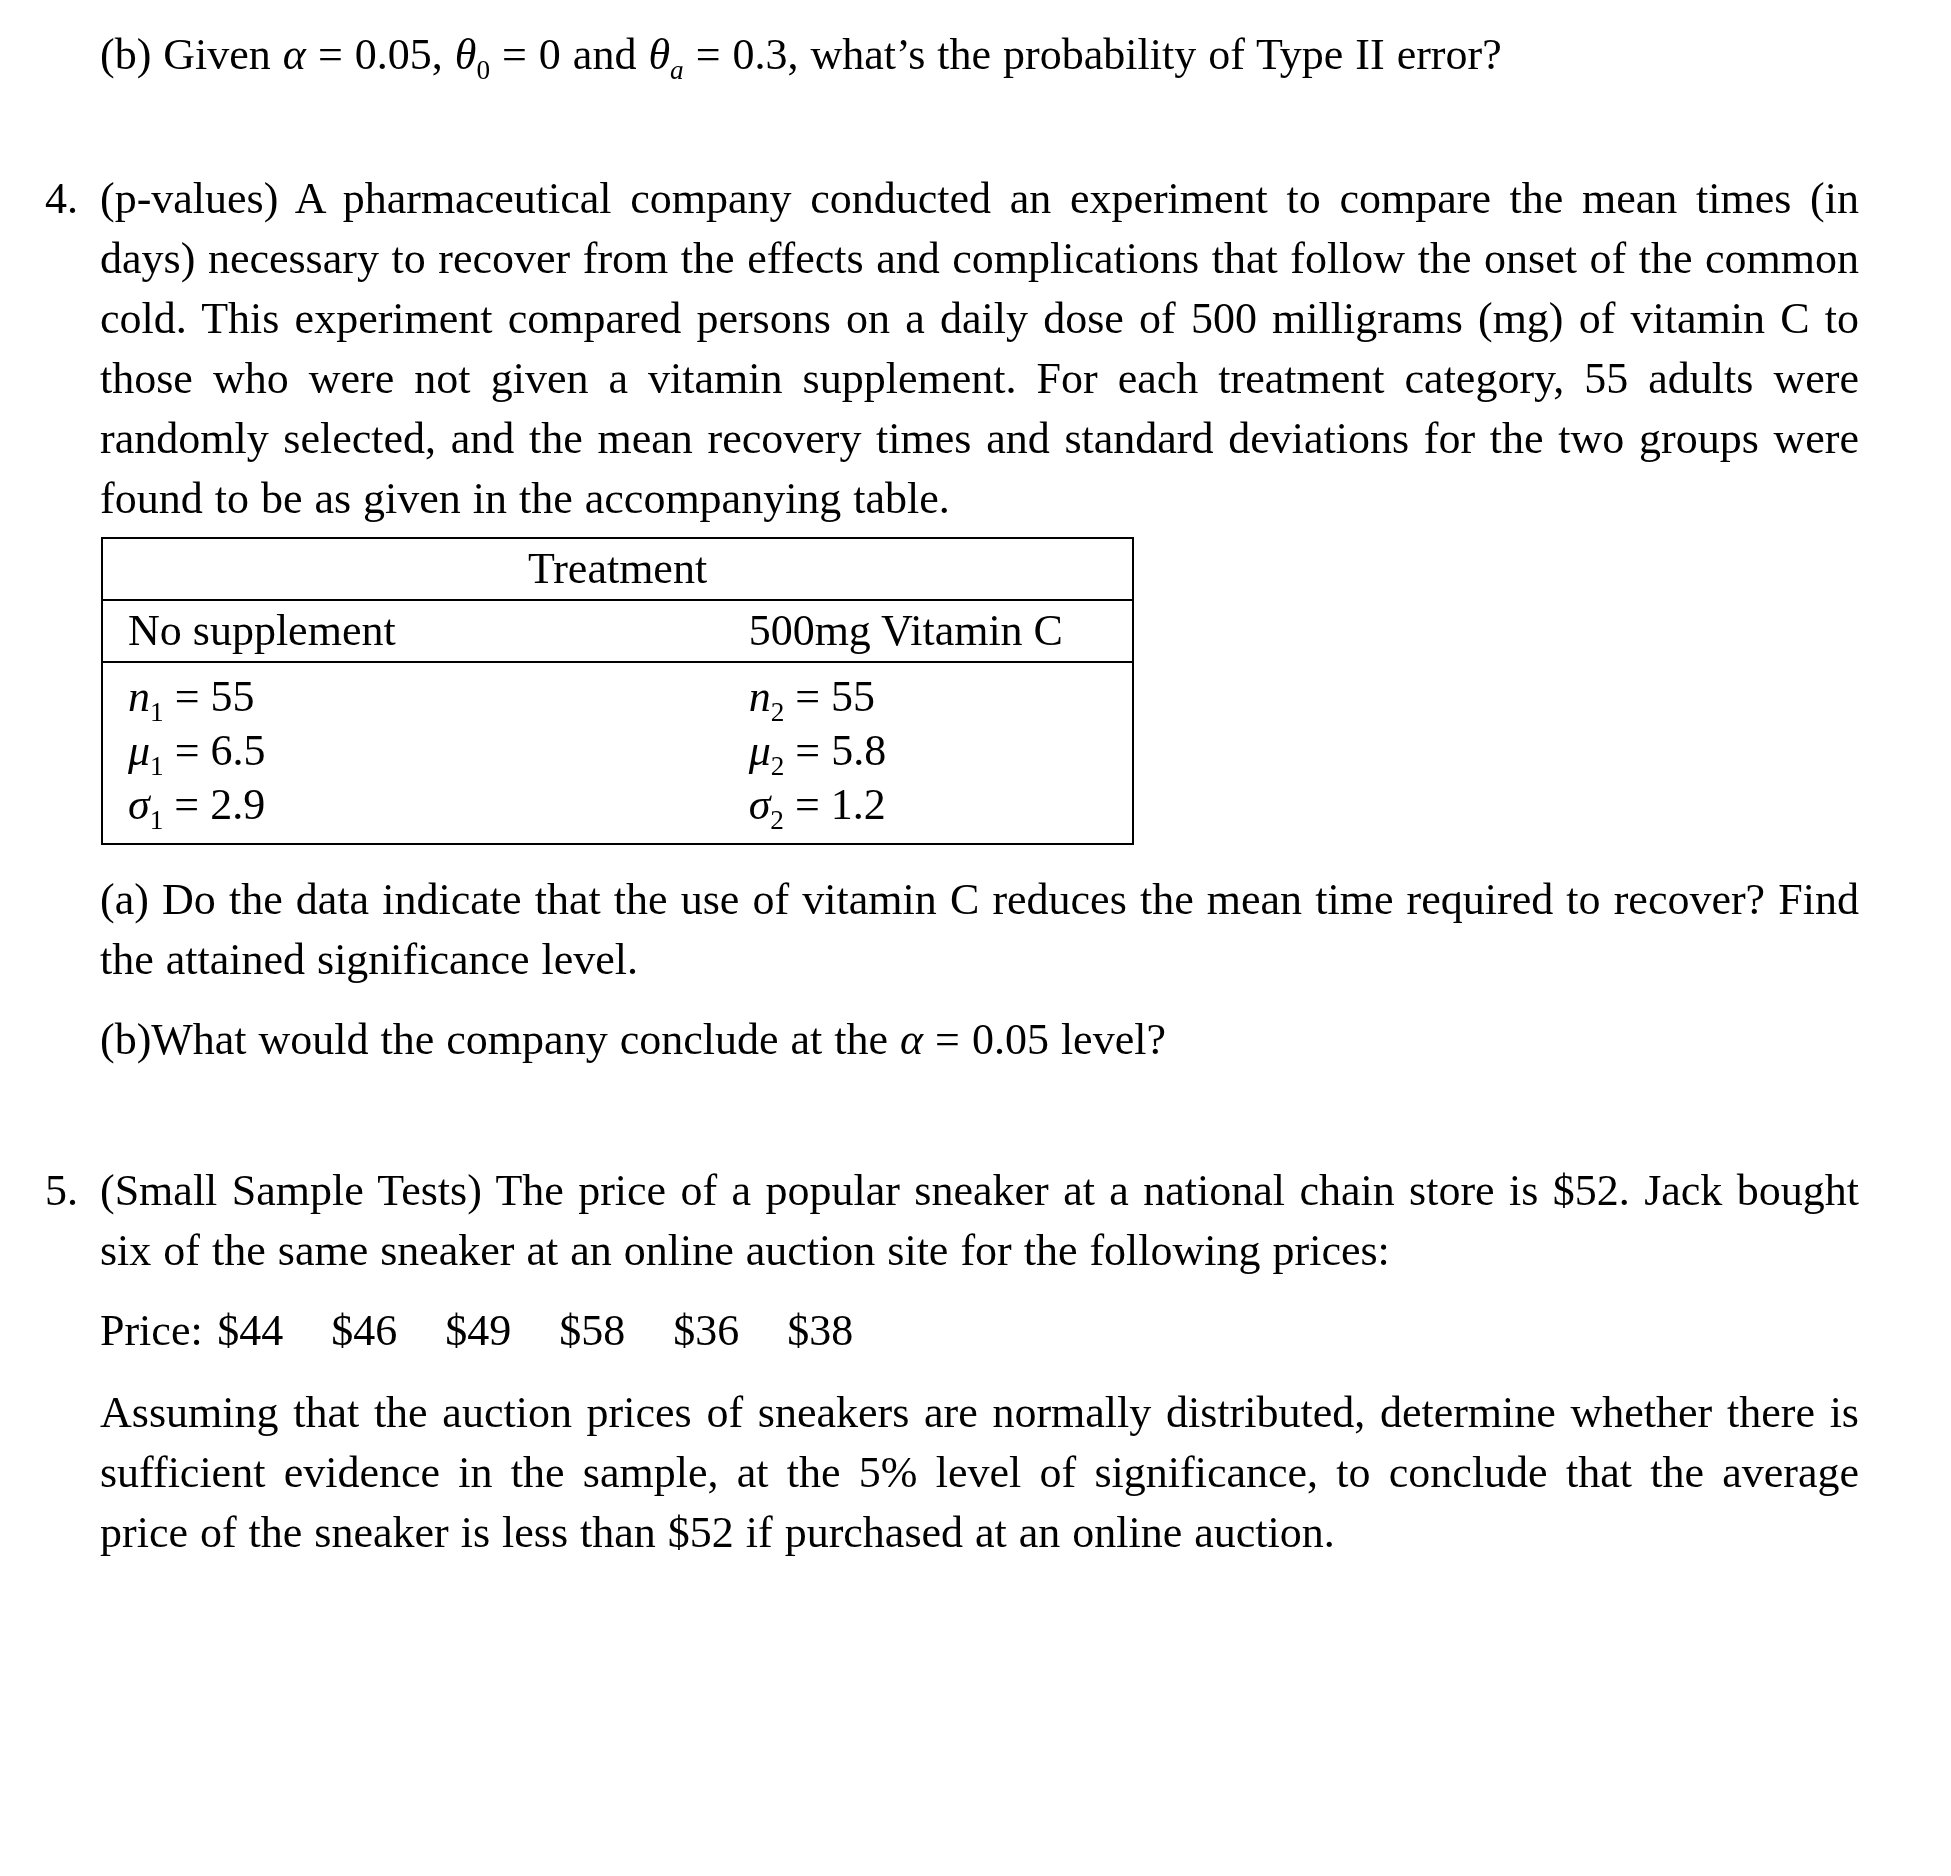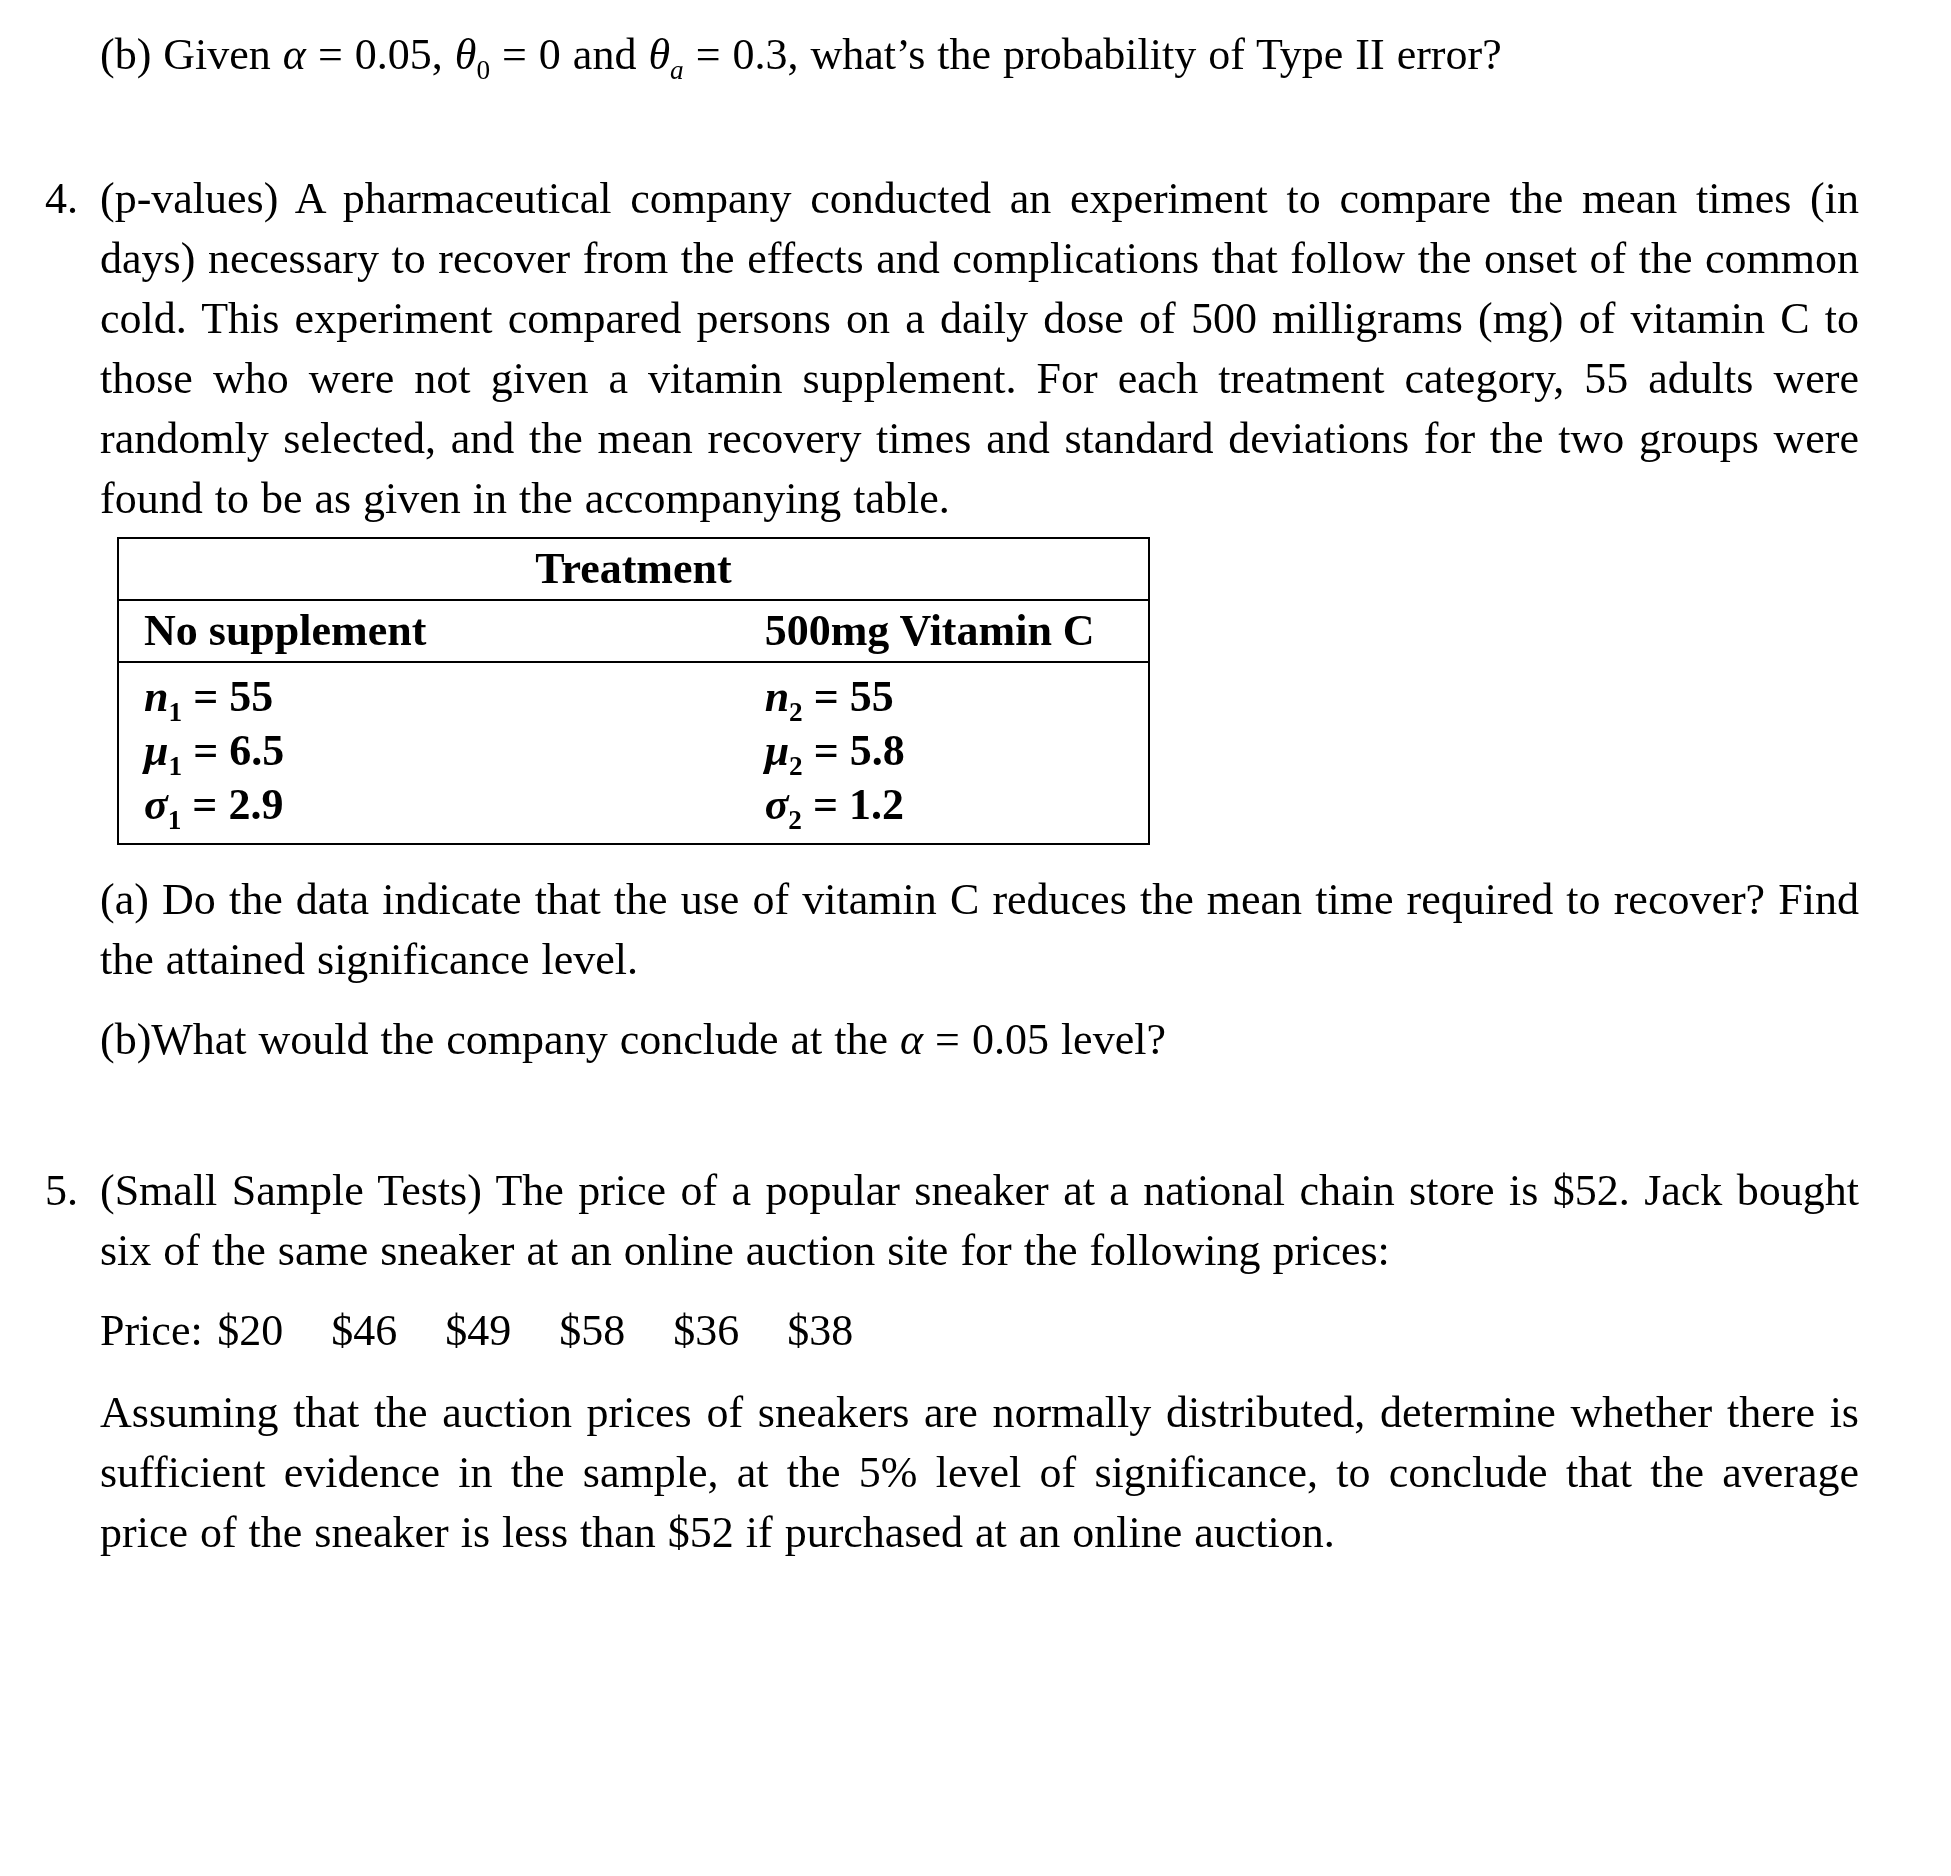--- a/index.html
+++ b/index.html
@@ -28,23 +28,22 @@
   .enum-item { position: relative; }
   .enum-item-4 { margin-top: 84px; }
   .enum-item-5 { margin-top: 91px; }
   .enum-num { position: absolute; left: -55px; top: 0; }
 
   .stat-table {
     border-collapse: collapse;
     table-layout: fixed;
     width: 1033px;
     margin-top: 7.7px;
-    margin-left: 17px;
+    margin-left: 1px;
     border: 2.9px solid #000000;
-    font-weight: bold;
   }
   .stat-table td { padding: 0; vertical-align: middle; }
   .row-title td {
     border-bottom: 2.9px solid #000000;
     text-align: center;
     height: 56px;
   }
   .row-sub td {
     border-bottom: 2.9px solid #000000;
     height: 58px;
@@ -107,20 +106,20 @@
     <p class="part-a4"><span>(a) Do the data indicate that the use of vitamin C reduces the mean time required to recover? Find the attained significance level.</span></p>
 
     <p class="part-b4"><span>(b)What would the company conclude at the </span><span class="mvar">α</span><span> = 0.05 level?</span></p>
   </div>
 
   <div class="enum-item enum-item-5">
     <span class="enum-num">5.</span>
     <p><span>(Small Sample Tests) The price of a popular sneaker at a national chain store is $52. Jack bought six of the same sneaker at an online auction site for the following prices:</span></p>
 
     <p class="price-line">
-      <span>Price:</span><span class="price-values"><span class="price-item">$20</span><span class="price-item">$46</span><span class="price-item">$49</span><span class="price-item">$58</span><span class="price-item">$36</span><span class="price-item">$38</span></span>
+      <span>Price:</span><span class="price-values"><span class="price-item">$44</span><span class="price-item">$46</span><span class="price-item">$49</span><span class="price-item">$58</span><span class="price-item">$36</span><span class="price-item">$38</span></span>
     </p>
 
     <p class="closing"><span>Assuming that the auction prices of sneakers are normally distributed, determine whether there is sufficient evidence in the sample, at the 5% level of significance, to conclude that the average price of the sneaker is less than $52 if purchased at an online auction.</span></p>
   </div>
 
 </div>
 
 
 </body></html>

